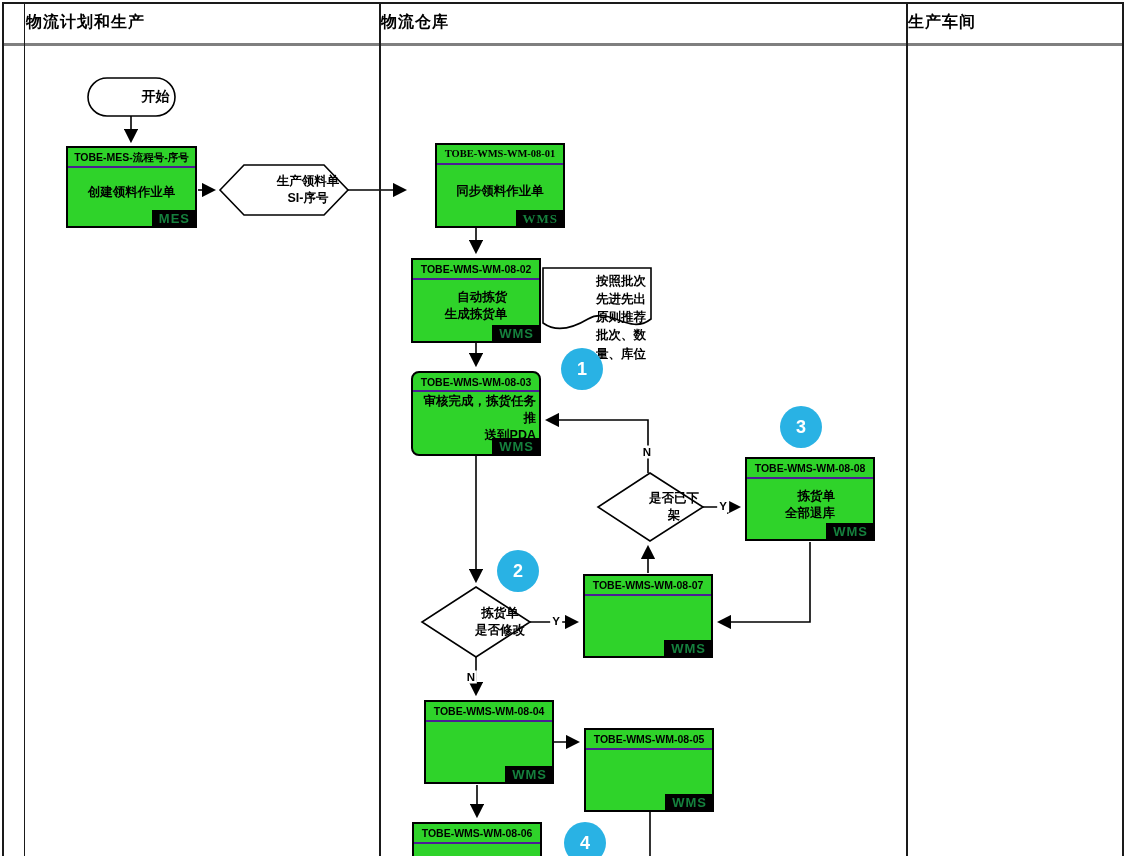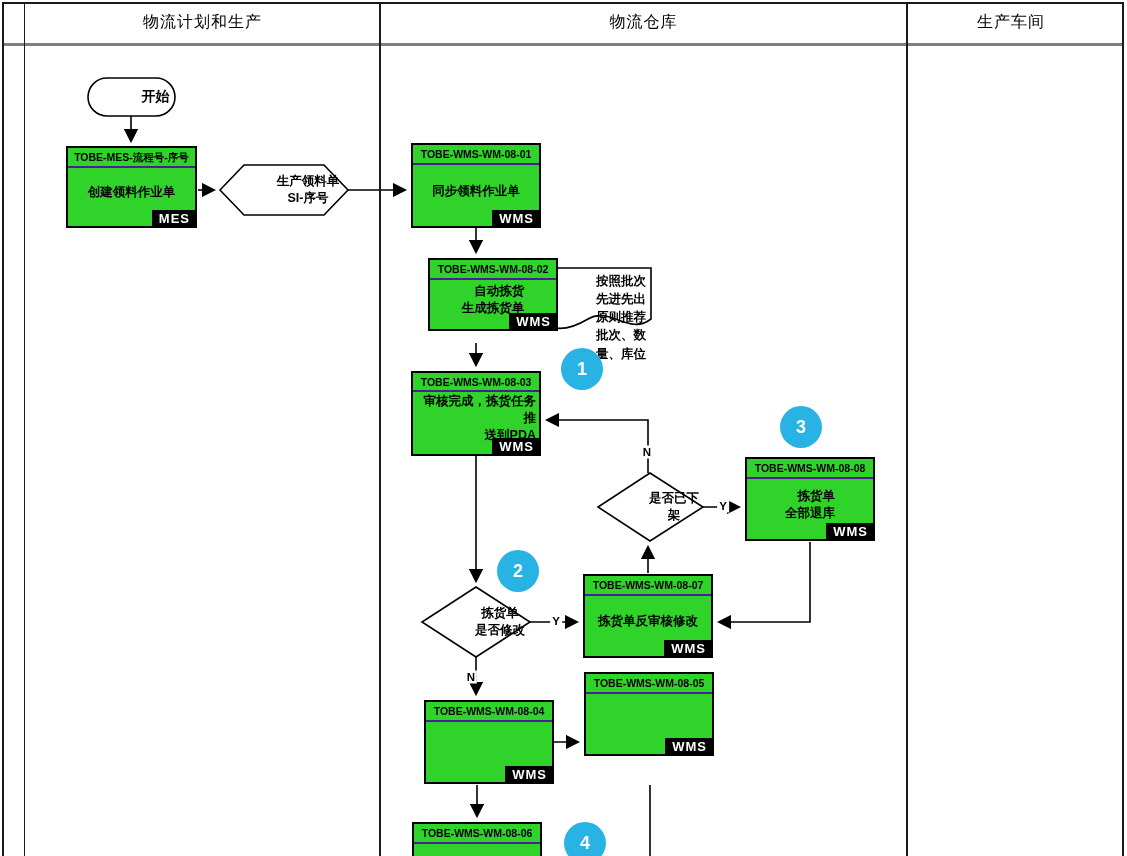--- a/index.html
+++ b/index.html
@@ -9,40 +9,40 @@
     position:relative; width:1127px; height:856px; background:#fff;
     overflow:hidden; font-weight:bold; color:#000;
   }
   svg.layer { position:absolute; left:0; top:0; width:1127px; height:856px; }
 
   
   .vline { position:absolute; top:2px; bottom:0; width:2px; background:#1a1a1a; }
   .hline { position:absolute; height:2px; background:#1a1a1a; }
   .hline.gray { background:#7f7f7f; height:3px; }
   .lane-title {
-    position:absolute; top:12px; text-align:center; font-size:16px;
-    font-weight:normal; letter-spacing:1px;
+    position:absolute; top:12px; text-align:left; font-size:16px;
+    font-weight:bold; letter-spacing:1px;
   }
 
   
   .node {
     position:absolute; background:#2fd32a; border:2px solid #000;
     display:flex; flex-direction:column;
   }
   .node-header {
     height:20px; line-height:18px; border-bottom:2px solid #4c1d95;
     font-size:10.5px; text-align:center; white-space:nowrap; overflow:hidden;
   }
   .node-body {
     flex:1; display:flex; align-items:center; justify-content:center;
     font-size:12.5px; text-align:right; white-space:pre-line; line-height:1.35;
     padding:1px 3px 10px;
   }
   .node-tag {
-    position:absolute; right:-2px; bottom:-2px; background:#000; color:#ffffff;
+    position:absolute; right:-2px; bottom:-2px; background:#000; color:#15803d;
     font-size:13px; line-height:18px; padding:0 7px; letter-spacing:1px;
   }
 
   
   .shape-label {
     position:absolute; display:flex; align-items:center; justify-content:center;
     text-align:center; white-space:pre-line; font-size:12.5px; line-height:1.4;padding-left:48px;
   }
   .doc-label { font-size:12.5px; line-height:1.45; align-items:flex-start; }
 
@@ -117,59 +117,58 @@
   <div class="shape-label" style="left:600px; top:496px; width:100px; height:22px;">是否已下架</div>
   <div class="shape-label" style="left:425px; top:598px; width:102px; height:48px;">拣货单
 是否修改</div>
 
   <div class="node" style="left:66px; top:146px; width:131px; height:82px;">
     <div class="node-header">TOBE-MES-流程号-序号</div>
     <div class="node-body">创建领料作业单</div>
     <div class="node-tag">MES</div>
   </div>
 
-  <div class="node" style="left:411px; top:143px; width:130px; height:85px;">
+  <div class="node" style="left:435px; top:143px; width:130px; height:85px;font-family:Liberation Serif, serif;">
     <div class="node-header">TOBE-WMS-WM-08-01</div>
     <div class="node-body">同步领料作业单</div>
     <div class="node-tag">WMS</div>
   </div>
 
-  <div class="node" style="left:411px; top:258px; width:130px; height:73px;margin-left:17px;">
+  <div class="node" style="left:411px; top:258px; width:130px; height:85px;">
     <div class="node-header">TOBE-WMS-WM-08-02</div>
     <div class="node-body">自动拣货
 生成拣货单</div>
     <div class="node-tag">WMS</div>
   </div>
 
-  <div class="node" style="left:411px; top:371px; width:130px; height:85px;">
+  <div class="node" style="left:411px; top:371px; width:130px; height:85px;border-radius:8px;">
     <div class="node-header">TOBE-WMS-WM-08-03</div>
     <div class="node-body">审核完成，拣货任务推
 送到PDA</div>
     <div class="node-tag">WMS</div>
   </div>
 
   <div class="node" style="left:583px; top:574px; width:130px; height:84px;">
     <div class="node-header">TOBE-WMS-WM-08-07</div>
-    <div class="node-body">拣货单反审核修改</div>
     <div class="node-tag">WMS</div>
   </div>
 
   <div class="node" style="left:745px; top:457px; width:130px; height:84px;">
     <div class="node-header">TOBE-WMS-WM-08-08</div>
     <div class="node-body">拣货单
 全部退库</div>
     <div class="node-tag">WMS</div>
   </div>
 
   <div class="node" style="left:424px; top:700px; width:130px; height:84px;">
     <div class="node-header">TOBE-WMS-WM-08-04</div>
     <div class="node-tag">WMS</div>
   </div>
 
-  <div class="node" style="left:584px; top:672px; width:130px; height:84px;">
+  <div class="node" style="left:584px; top:728px; width:130px; height:84px;">
     <div class="node-header">TOBE-WMS-WM-08-05</div>
     <div class="node-tag">WMS</div>
   </div>
 
   <div class="node" style="left:412px; top:822px; width:130px; height:84px;">
     <div class="node-header">TOBE-WMS-WM-08-06</div>
     <div class="node-body">生产出库（选择备料</div>
 
   </div>
 

